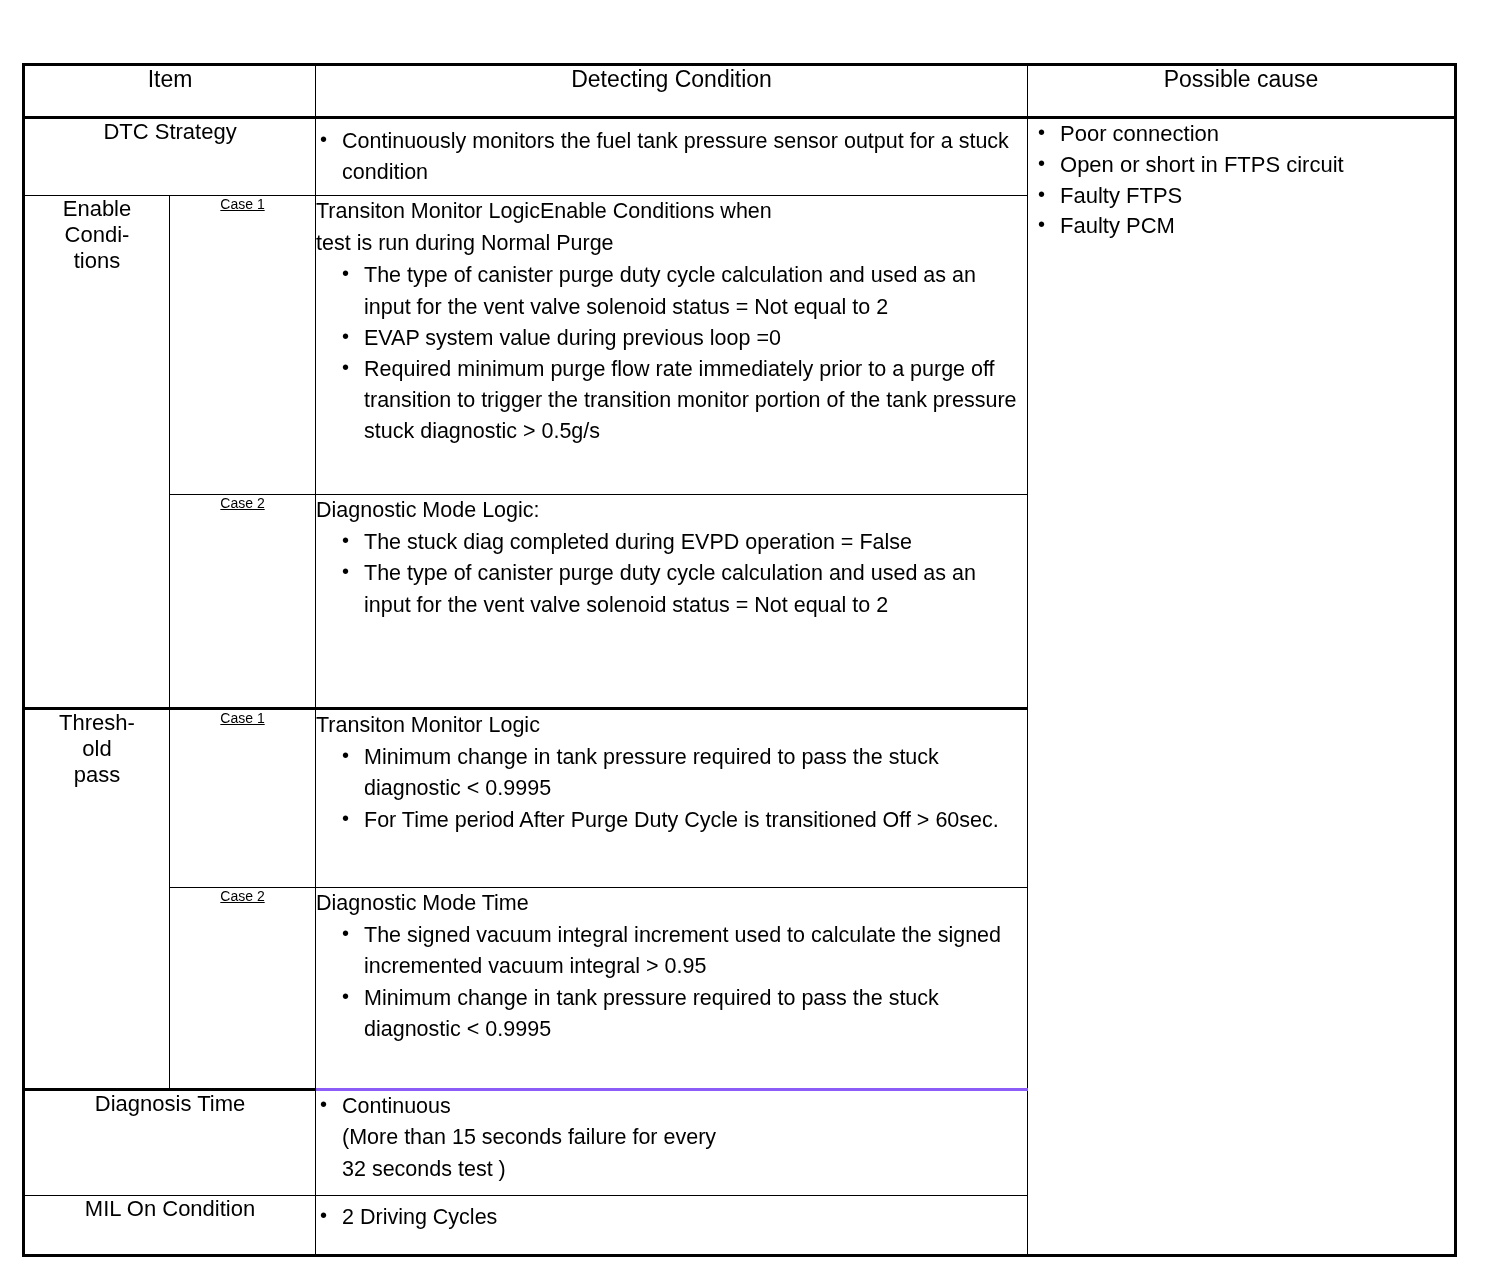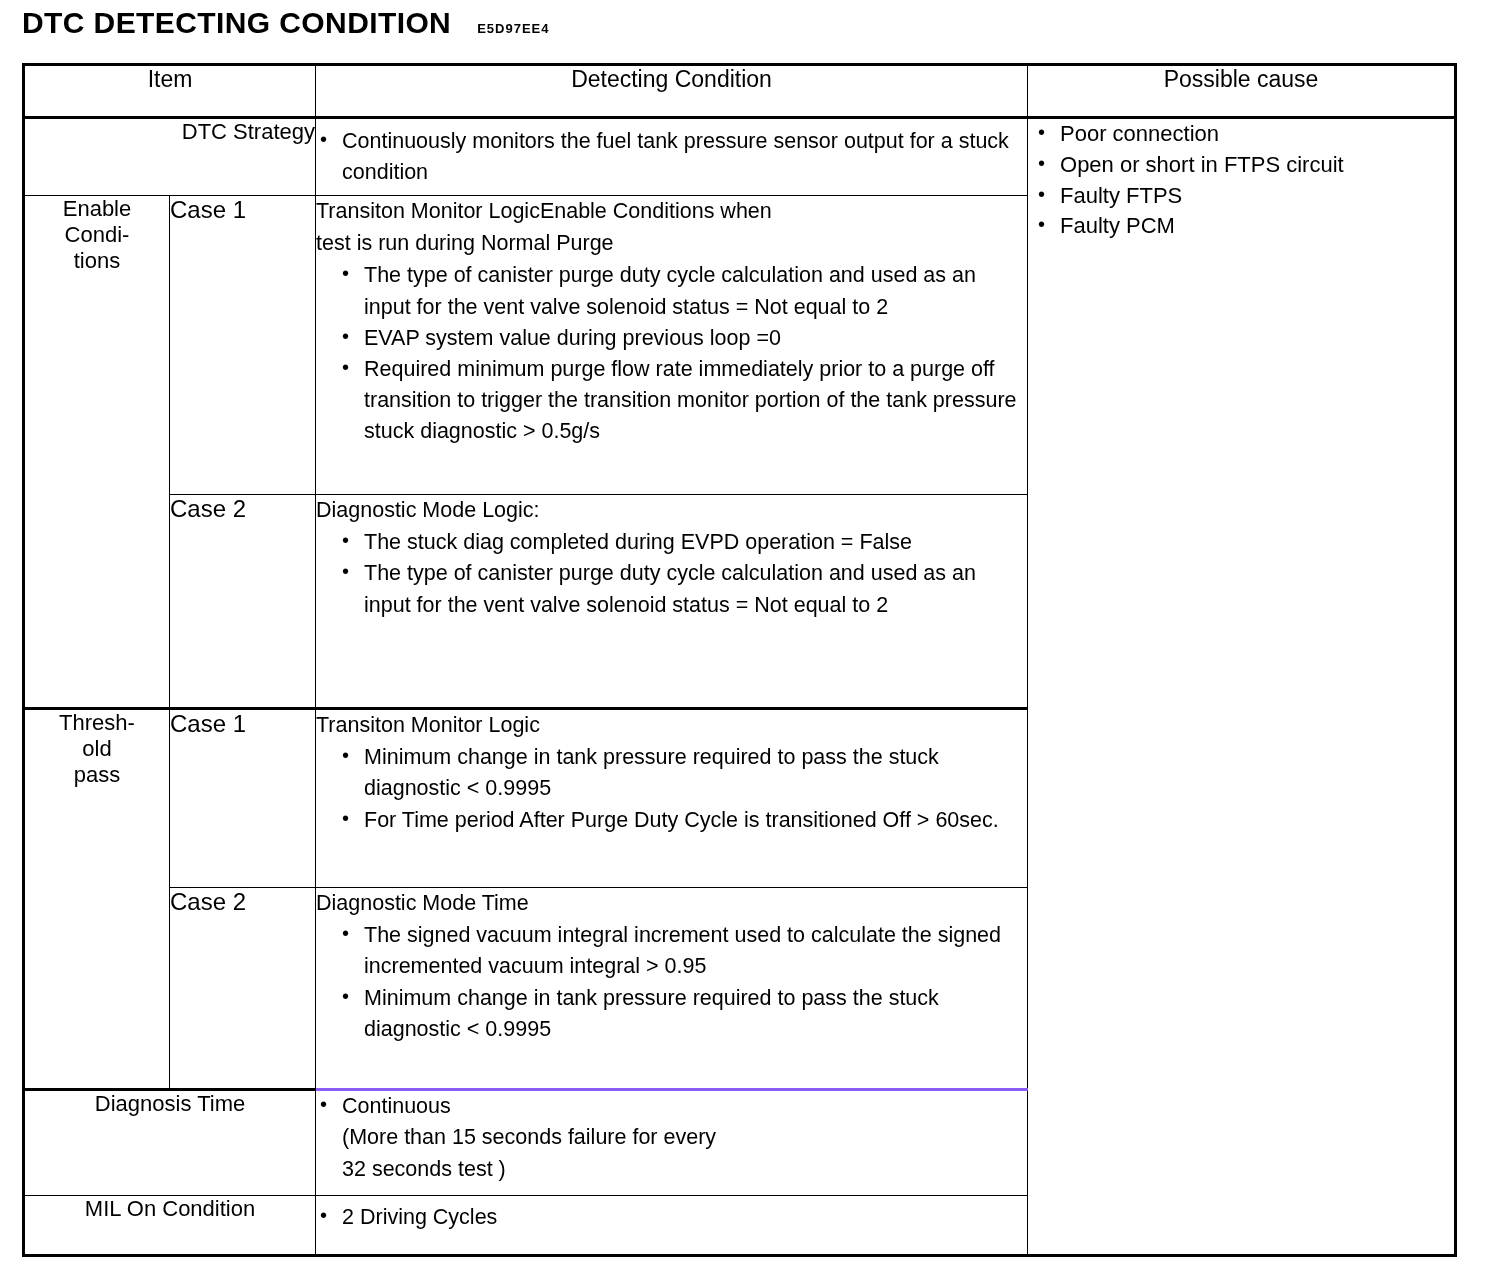--- a/index.html
+++ b/index.html
@@ -80,24 +80,25 @@
   .cause-cell, th.cause-hdr { border-left: 3px solid #000; }
 
   td.label-cell {
     text-align: center;
     vertical-align: middle;
     font-size: 22px;
     line-height: 1.18;
     padding: 6px 4px;
   }
   td.case-cell {
-    text-align: left;
-    vertical-align: middle;
-    font-size: 24px;
+    text-align: center;
+    vertical-align: middle;
+    font-size: 14px;
     padding: 6px 4px;
+    text-decoration: underline;
   }
   td.body-cell {
     font-size: 21.5px;
     line-height: 1.45;
     padding: 10px 10px 12px 8px;
     vertical-align: top;
   }
   td.body-cell.mid { vertical-align: middle; }
 
   .lead {
@@ -130,43 +131,39 @@
     font-size: 22px;
     line-height: 1.40;
   }
   td.cause-cell ul.blist { padding-left: 10px; }
 </style>
 </head>
 <body>
 
 <div class="page">
 
-  <div class="title-row">
-    <div class="doc-title">DTC DETECTING CONDITION</div>
-    <div class="doc-code">E5D97EE4</div>
-  </div>
 
   <div class="tbl-wrap">
     <table class="dtc">
       <colgroup>
         <col class="col-item">
         <col class="col-case">
         <col class="col-detect">
         <col class="col-cause">
       </colgroup>
 
       <tbody>
           <tr class="header-row">
         <th class="hdr" colspan="2">Item</th>
         <th class="hdr">Detecting Condition</th>
         <th class="hdr cause-hdr">Possible cause</th>
       </tr>
 
       <tr>
-        <td class="label-cell" colspan="2" style="height:76px;text-align:right;">DTC Strategy</td>
+        <td class="label-cell" colspan="2" style="height:76px;">DTC Strategy</td>
         <td class="body-cell mid">
           <ul class="blist nopad">
             <li>Continuously monitors the fuel tank pressure sensor output for a stuck condition</li>
           </ul>
         </td>
         <td class="cause-cell" rowspan="7">
           <ul class="blist">
             <li>Poor connection</li>
             <li>Open or short in FTPS circuit</li>
             <li>Faulty FTPS</li>

